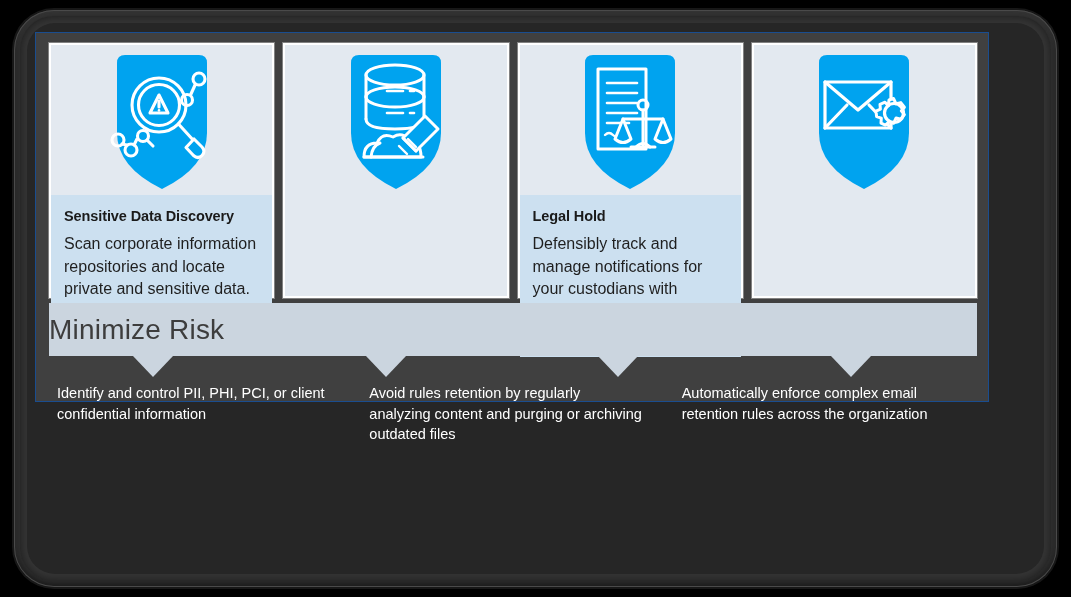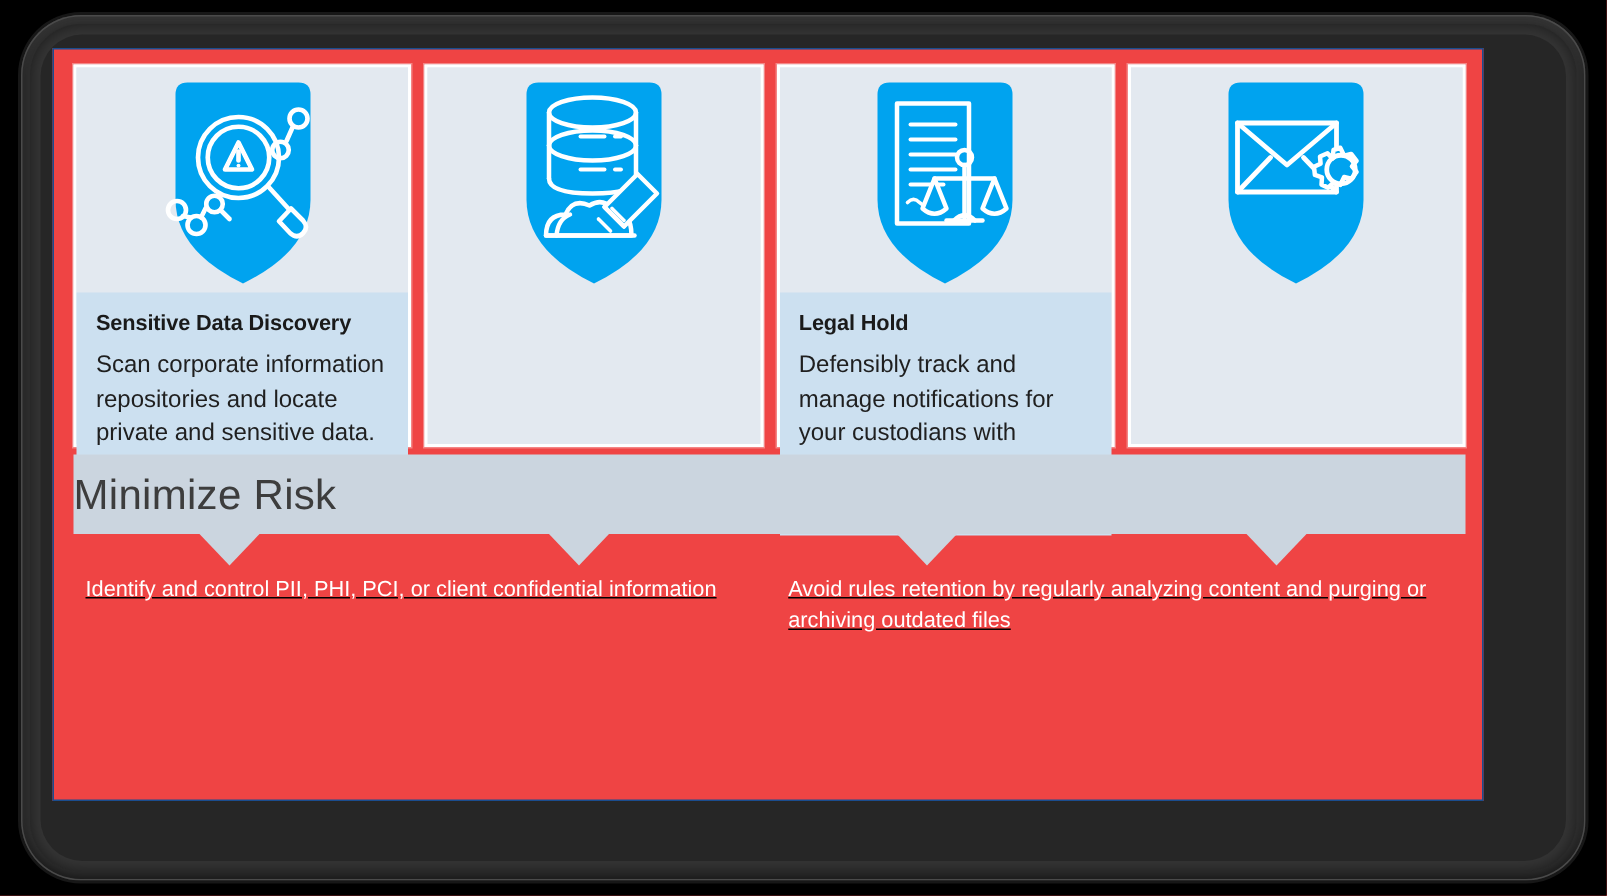--- a/index.html
+++ b/index.html
@@ -45,22 +45,22 @@
     border-radius: 28px;
     background: #262626;
   }
 
   
   #slide {
     position: absolute;
     left: 35px;
     top: 32px;
     width: 954px;
-    height: 502px;
-    background: #ef4444;
+    height: 370px;
+    background: #404040;
     border: 1px solid #1a4d8f;
     box-sizing: border-box;
     z-index: 5;
   }
 
   
   #card-row {
     position: absolute;
     left: 13px;
     top: 10px;
@@ -146,21 +146,20 @@
     left: 13px;
     top: 350px;
     width: 928px;
     display: flex;
     gap: 9px;
   }
   .benefit-item {
     flex: 1 1 0;
     padding: 0 22px 0 8px;
     box-sizing: border-box;
-    text-decoration: underline;
   }
   .benefit-text {
     color: #ffffff;
     font-size: 14.5px;
     line-height: 1.42;
     font-weight: normal;
   }
 </style>
 </head>
 <body>
@@ -284,15 +283,18 @@
   <div class="banner-arrow" style="left:562px"></div>
   <div class="banner-arrow" style="left:795px"></div>
 
   <div id="benefit-row">
     <div class="benefit-item">
       <div class="benefit-text">Identify and control PII, PHI, PCI, or client confidential information</div>
     </div>
     <div class="benefit-item">
       <div class="benefit-text">Avoid rules retention by regularly analyzing content and purging or archiving outdated files</div>
     </div>
+    <div class="benefit-item">
+      <div class="benefit-text">Automatically enforce complex email retention rules across the organization</div>
+    </div>
   </div>
 
 </div>
 
 </body></html>

